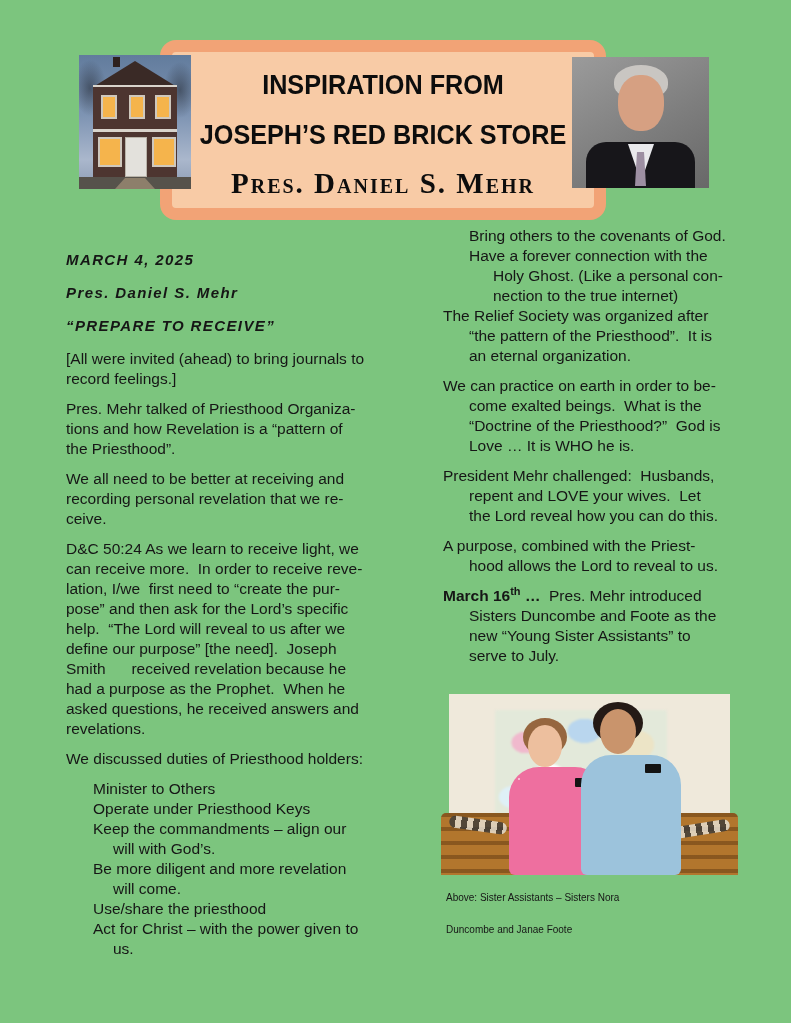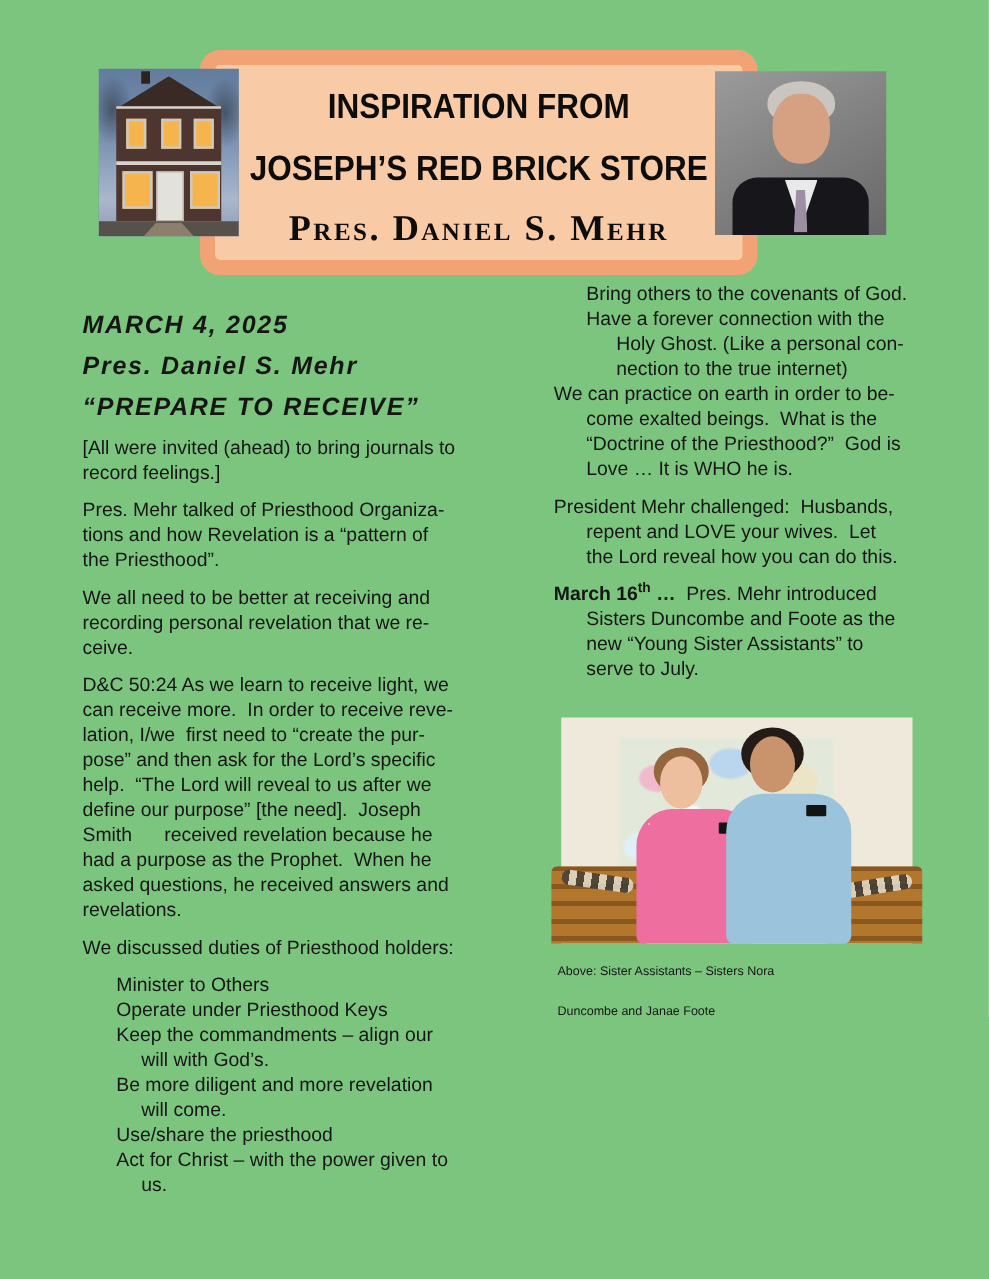--- a/index.html
+++ b/index.html
@@ -87,21 +87,21 @@
     background-image:radial-gradient(2px 2px at 10px 12px,rgba(255,255,255,.5) 0 50%,transparent 51%);}
   .s1-badge{position:absolute;left:126px;bottom:88px;width:16px;height:9px;background:#141414;border-radius:1px;}
   .s2-hair{position:absolute;left:144px;top:8px;width:50px;height:42px;border-radius:50%;background:#241a16;}
   .s2-head{position:absolute;left:151px;top:15px;width:36px;height:45px;border-radius:50%;background:#c9946c;}
   .s2-dress{position:absolute;left:132px;bottom:0;width:100px;height:120px;background:#9cc3dc;border-radius:30px 30px 6px 6px;}
   .s2-badge{position:absolute;left:196px;bottom:102px;width:16px;height:9px;background:#141414;border-radius:1px;}
   
   .left-col{position:absolute;left:66px;top:250px;width:332px;}
   .right-col{position:absolute;left:443px;top:226px;width:337px;}
   .blk{white-space:pre-wrap;font-size:15.5px;line-height:20px;margin:0 0 10px 0;}
-  .blk.heading{font-weight:bold;font-style:italic;font-size:20px;letter-spacing:1.4px;margin:0 0 13px 0;}
+  .blk.heading{font-weight:bold;font-style:italic;font-size:15px;letter-spacing:1.4px;margin:0 0 13px 0;}
   .blk.list-item{margin:0;padding-left:47px;text-indent:-20px;}
   .right-col .blk.list-item{padding-left:50px;text-indent:-24px;}
   .right-col .blk.para{padding-left:26px;text-indent:-26px;}
   .blk b sup{font-size:11px;vertical-align:super;line-height:0;}
   .caption{font-size:10px;line-height:20px;margin:13px 0 0 3px;}
   .caption.second{margin-top:12px;}
 </style>
 </head>
 <body>
 
@@ -173,27 +173,32 @@
       <div class="blk list-item">Act for Christ – with the power given to
 us.</div>
     </div>
 
   <div class="right-col">
     <div>
         <div class="blk list-item">Bring others to the covenants of God.</div>
         <div class="blk list-item">Have a forever connection with the
 Holy Ghost. (Like a personal con-
 nection to the true internet)</div>
+        <div class="blk para">The Relief Society was organized after
+“the pattern of the Priesthood”.  It is
+an eternal organization.</div>
         <div class="blk para">We can practice on earth in order to be-
 come exalted beings.  What is the
 “Doctrine of the Priesthood?”  God is
 Love … It is WHO he is.</div>
         <div class="blk para">President Mehr challenged:  Husbands,
 repent and LOVE your wives.  Let
 the Lord reveal how you can do this.</div>
+        <div class="blk para">A purpose, combined with the Priest-
+hood allows the Lord to reveal to us.</div>
         <div class="blk para"><b>March 16<sup>th</sup> … </b><span> Pres. Mehr introduced
 Sisters Duncombe and Foote as the
 new “Young Sister Assistants” to
 serve to July.</span></div>
       </div>
 
     <div class="sisters-photo">
       <div class="ss-panel"></div>
       <div class="ss-bench l"></div>
       <div class="ss-bench r"></div>

